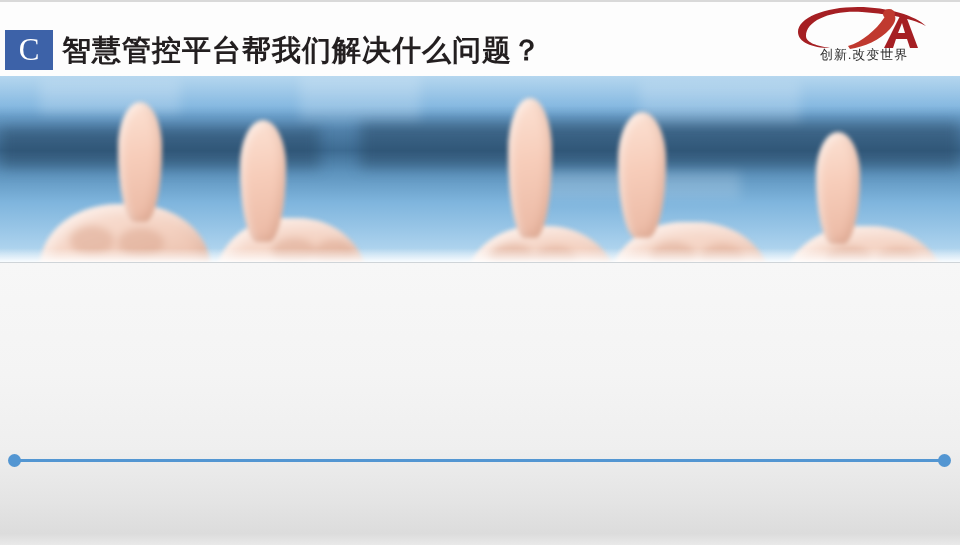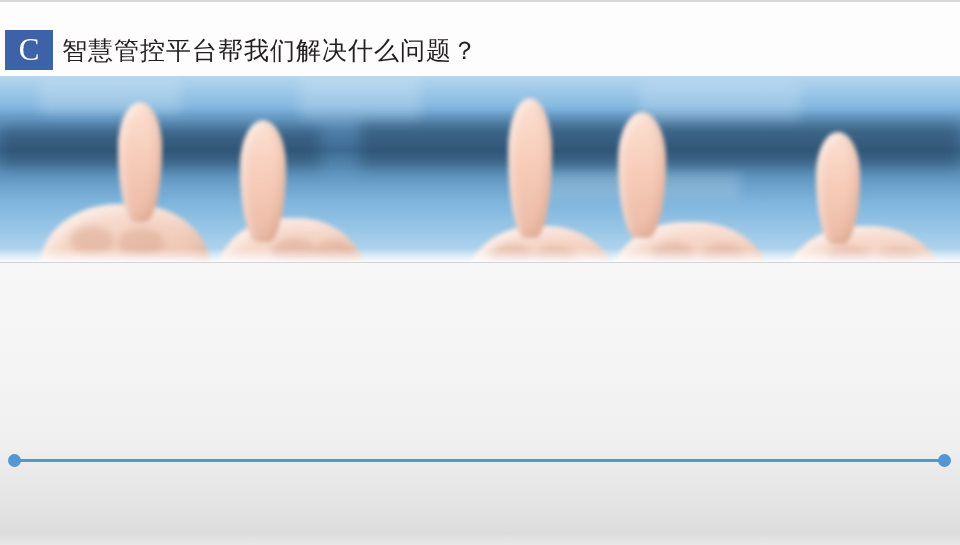--- a/index.html
+++ b/index.html
@@ -42,22 +42,22 @@
     font-size: 31px;
     font-weight: 400;
     line-height: 40px;
     text-align: center;
     font-family: "Liberation Serif", "DejaVu Serif", serif;
     letter-spacing: 0px;
   }
   .header-title {
     position: absolute;
     left: 62px; top: 29px;
-    font-size: 25px;
-    font-weight: normal;
+    font-size: 29px;
+    font-weight: bold;
     color: #231f20;
     letter-spacing: 1px;
     line-height: 38px;
   }
 
   
   .logo {
     position: absolute;
     right: 20px; top: 4px;
     width: 152px; height: 66px;
@@ -188,20 +188,29 @@
 <body>
 
 <div id="slide">
 
   <div class="top-hairline"></div>
 
   <div class="header">
     <div class="badge">C</div>
     <div class="header-title">智慧管控平台帮我们解决什么问题？</div>
 
+    <div class="logo">
+      <svg class="logo-mark" viewBox="0 0 152 44" xmlns="http://www.w3.org/2000/svg">
+        <path d="M18 30 C18 14, 44 4, 74 6 C104 8, 128 14, 138 20 C128 10, 100 1, 70 1 C36 1, 10 12, 10 26 C10 36, 24 42, 42 42 C30 40, 18 37, 18 30 Z" fill="#a51f23"></path>
+        <path d="M60 40 C74 36, 88 24, 96 12 C99 7, 103 6, 106 9 C109 12, 107 17, 102 23 C92 34, 76 41, 62 43 Z" fill="#c0392f"></path>
+        <path d="M96 42 L112 10 L118 10 L130 42 L122 42 L119 33 L108 33 L105 42 Z M110 27 L117 27 L114 17 Z" fill="#a51f23"></path>
+        <ellipse cx="101" cy="8" rx="6" ry="5" fill="#c0392f"></ellipse>
+      </svg>
+      <div class="logo-tag">创新.改变世界</div>
+    </div>
   </div>
 
   <div class="hero">
     <div class="hero-bg"></div>
 
     <div class="hero-dark" style="left:0px;  top:52px; width:320px; height:40px;"></div>
     <div class="hero-dark" style="left:360px;top:46px; width:600px; height:46px;"></div>
     <div class="hero-stripe" style="left:40px; top:4px; width:140px; height:34px;"></div>
     <div class="hero-stripe" style="left:300px;top:0px; width:120px; height:44px;"></div>
     <div class="hero-stripe" style="left:640px;top:6px; width:160px; height:40px;"></div>

